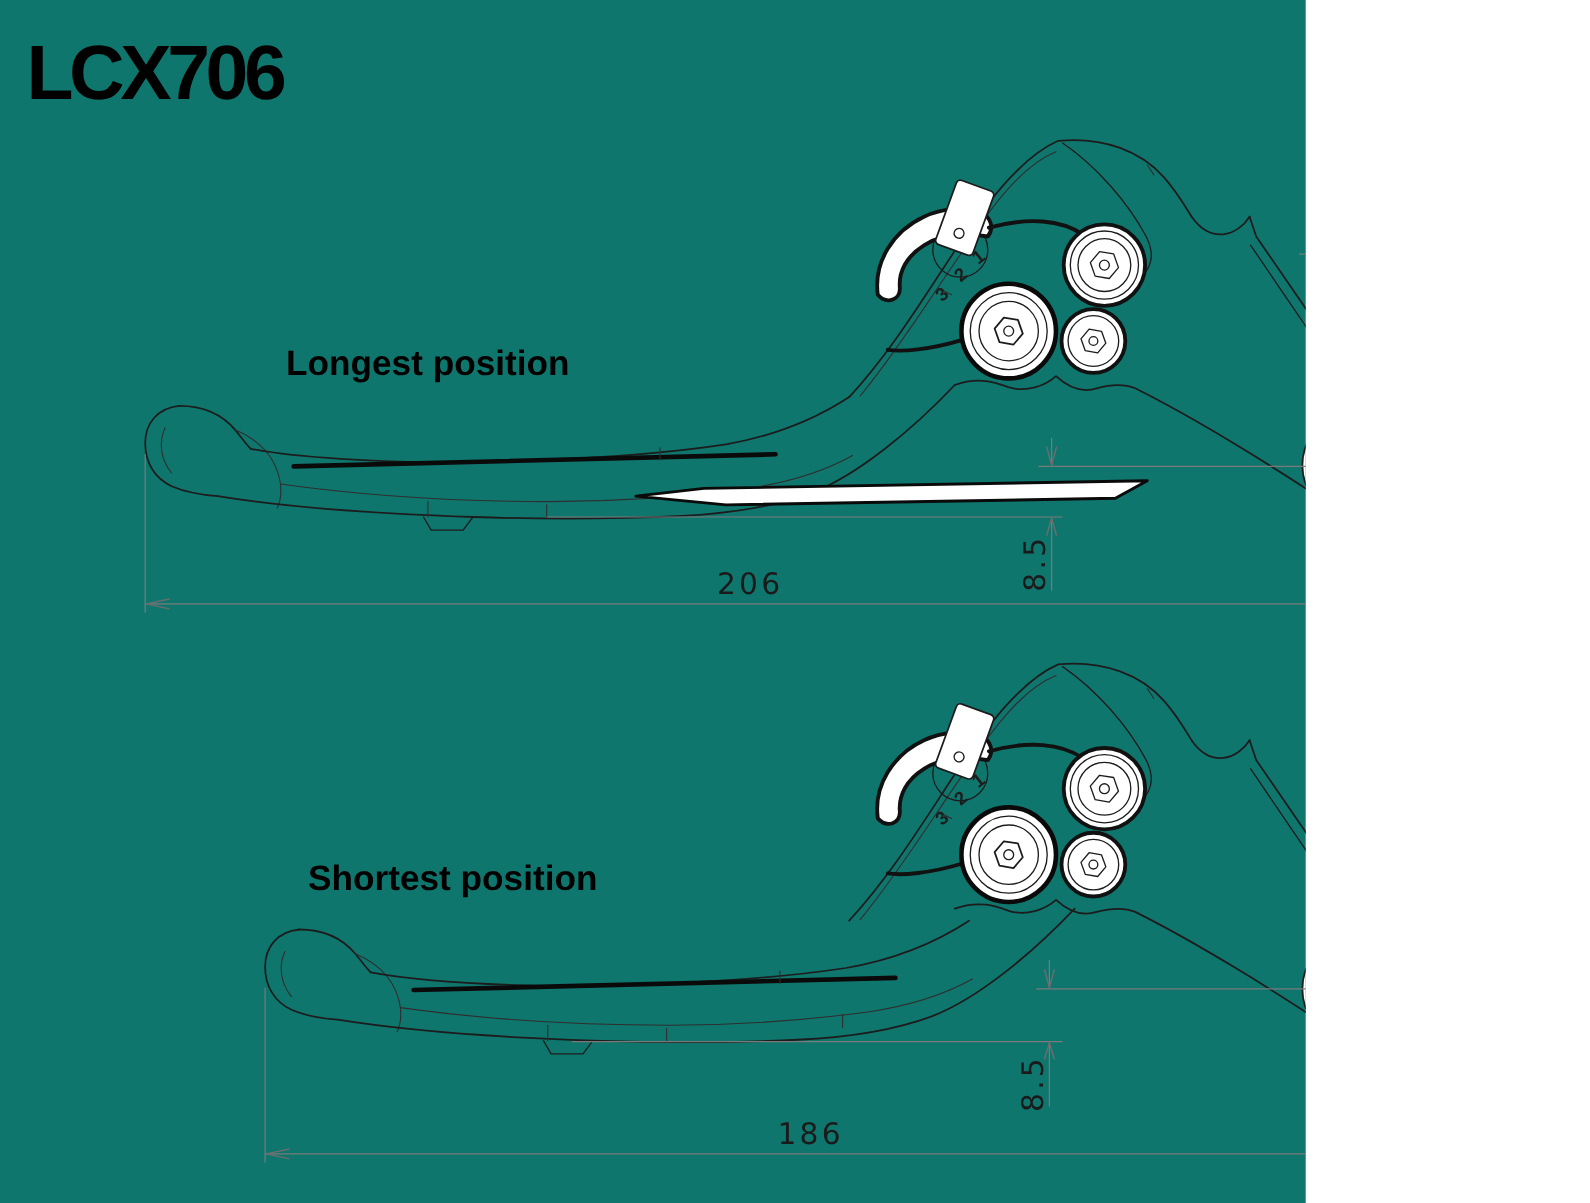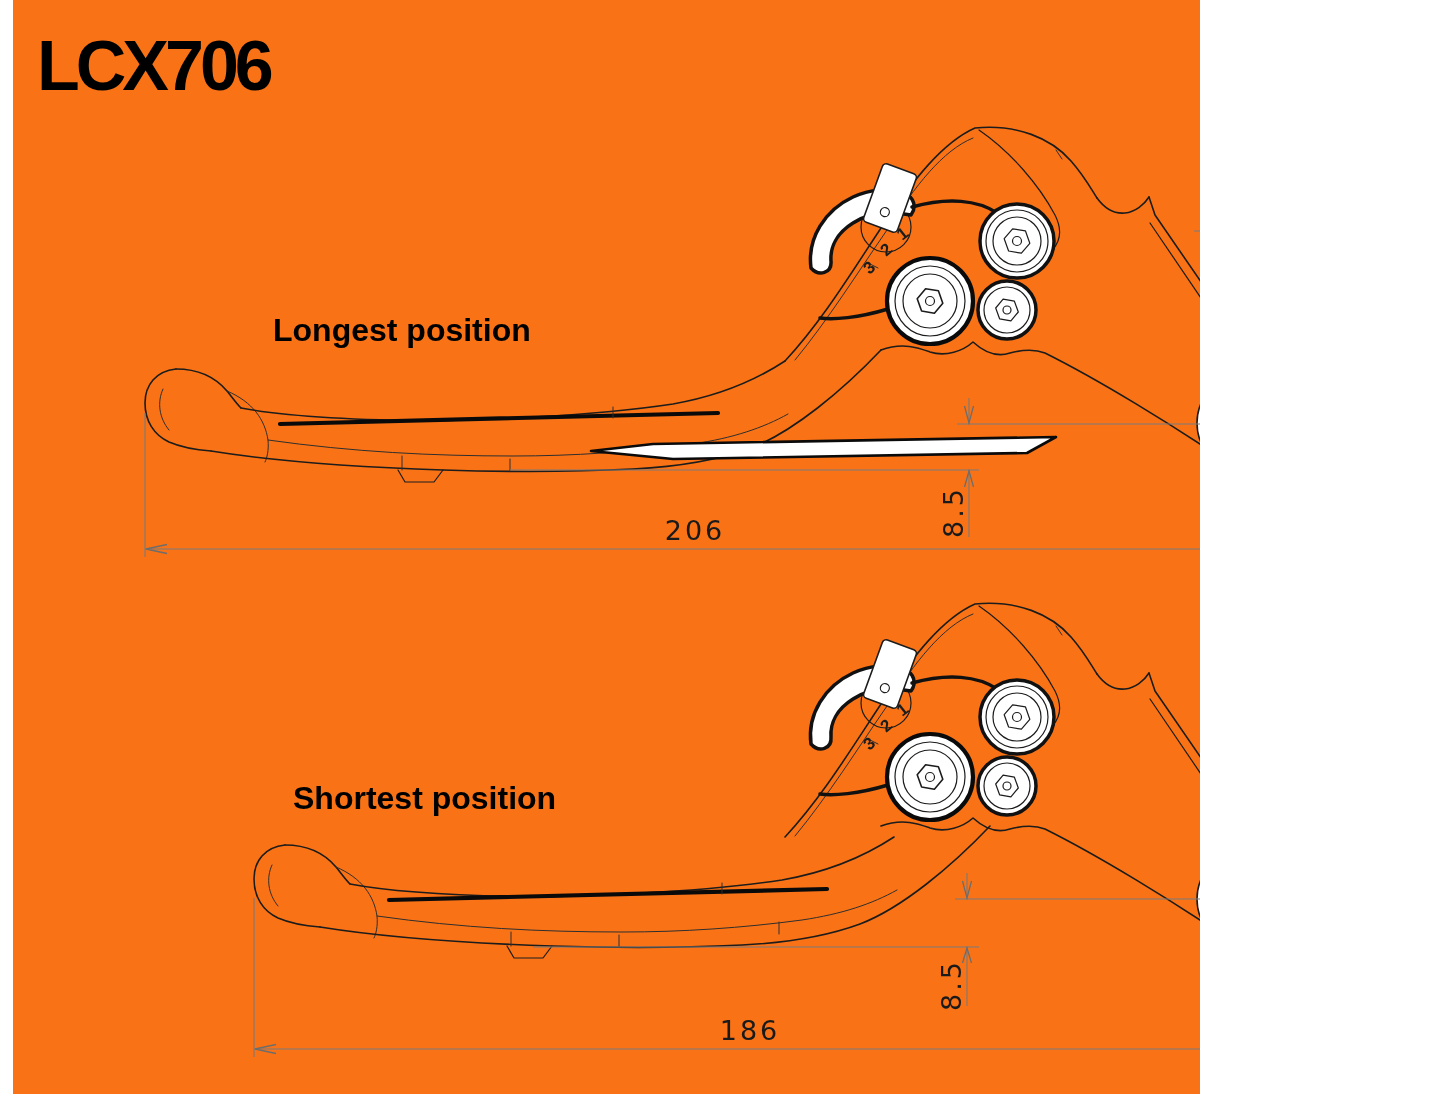--- a/index.html
+++ b/index.html
@@ -1,16 +1,16 @@
 <!DOCTYPE html>
 <html><head>
 <meta charset="utf-8">
 <style>
   html,body{margin:0;padding:0;background:#ffffff;}
-  .page{position:relative;width:1187px;height:1094px;background:#f97316;overflow:hidden;margin-left:13px;}
+  .page{position:relative;width:1187px;height:1094px;background:#0f766e;overflow:hidden;}
   svg{display:block;}
   
   .art      {stroke:#1c1c1c;fill:none;stroke-width:1.6;stroke-linecap:round;stroke-linejoin:round;}
   .art-thin {stroke:#2e2e2e;fill:none;stroke-width:1;stroke-linecap:round;stroke-linejoin:round;}
   .art-med  {stroke:#1c1c1c;fill:none;stroke-width:1.2;stroke-linecap:round;stroke-linejoin:round;}
   .art-thick{stroke:#111;fill:none;stroke-width:3.5;stroke-linecap:round;stroke-linejoin:round;}
   .art-heavy{stroke:#0a0a0a;fill:none;stroke-width:4.2;stroke-linecap:round;stroke-linejoin:round;}
   .fillw    {fill:#ffffff;}
   
   .dim      {stroke:#7a7a7a;fill:none;stroke-width:1.1;}

